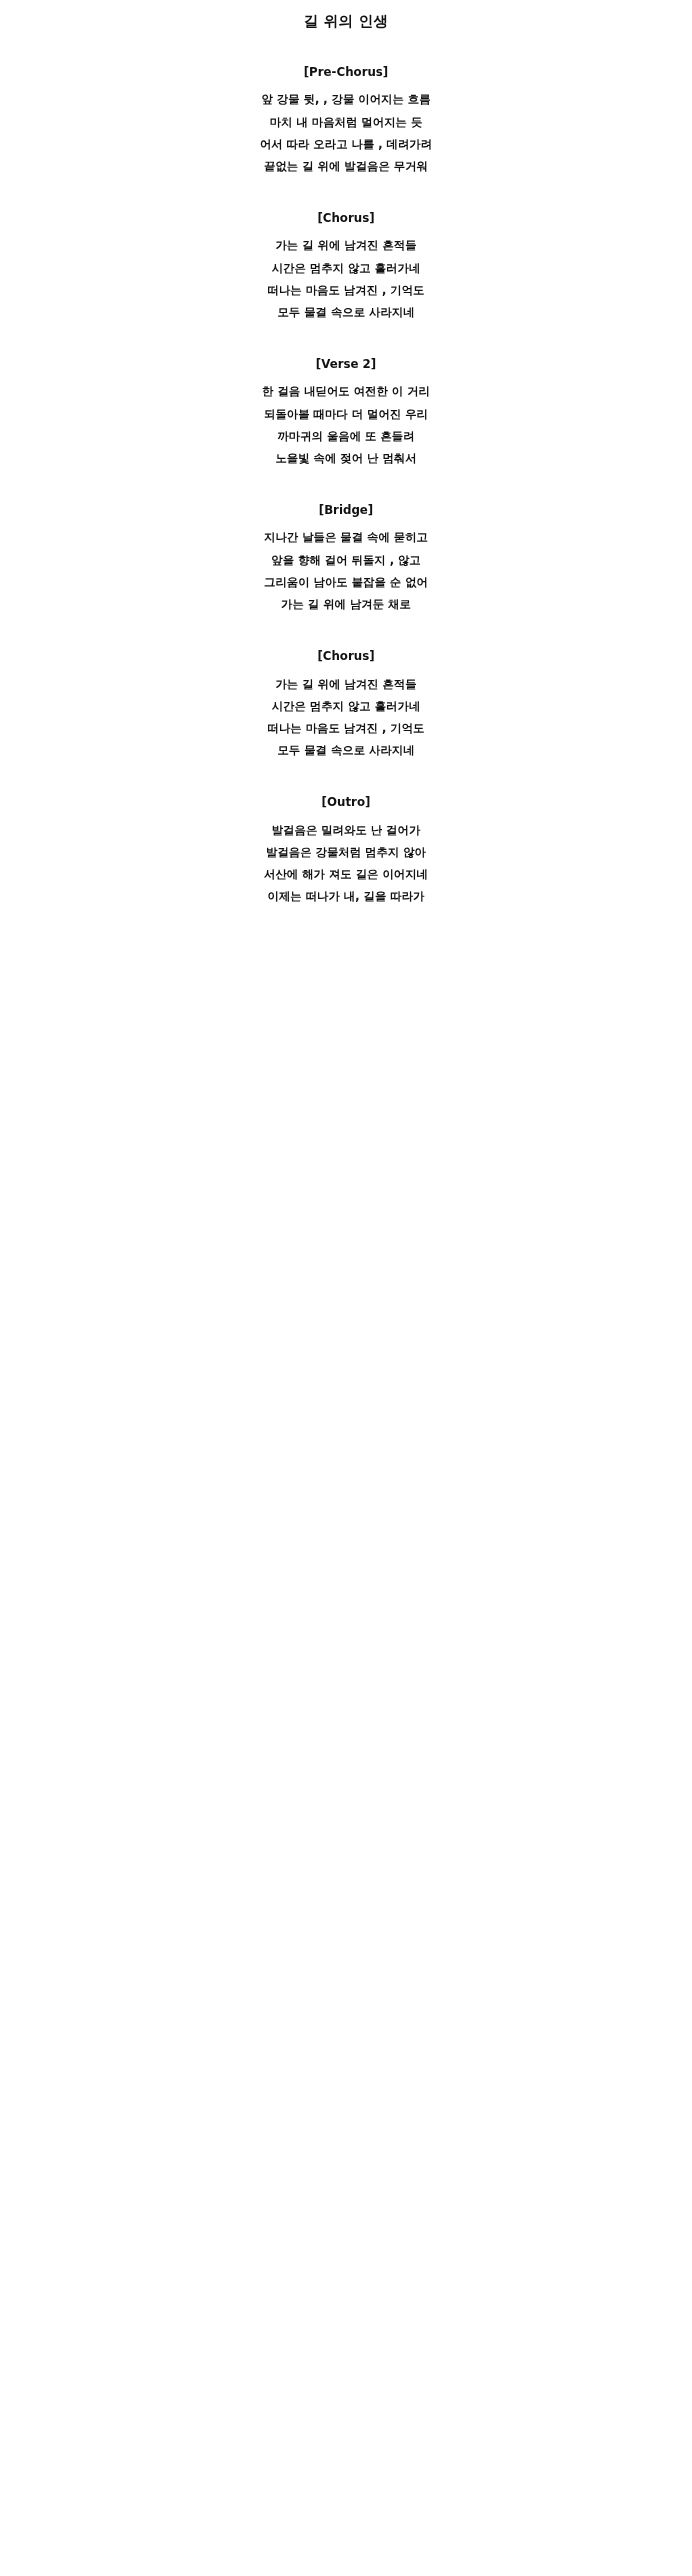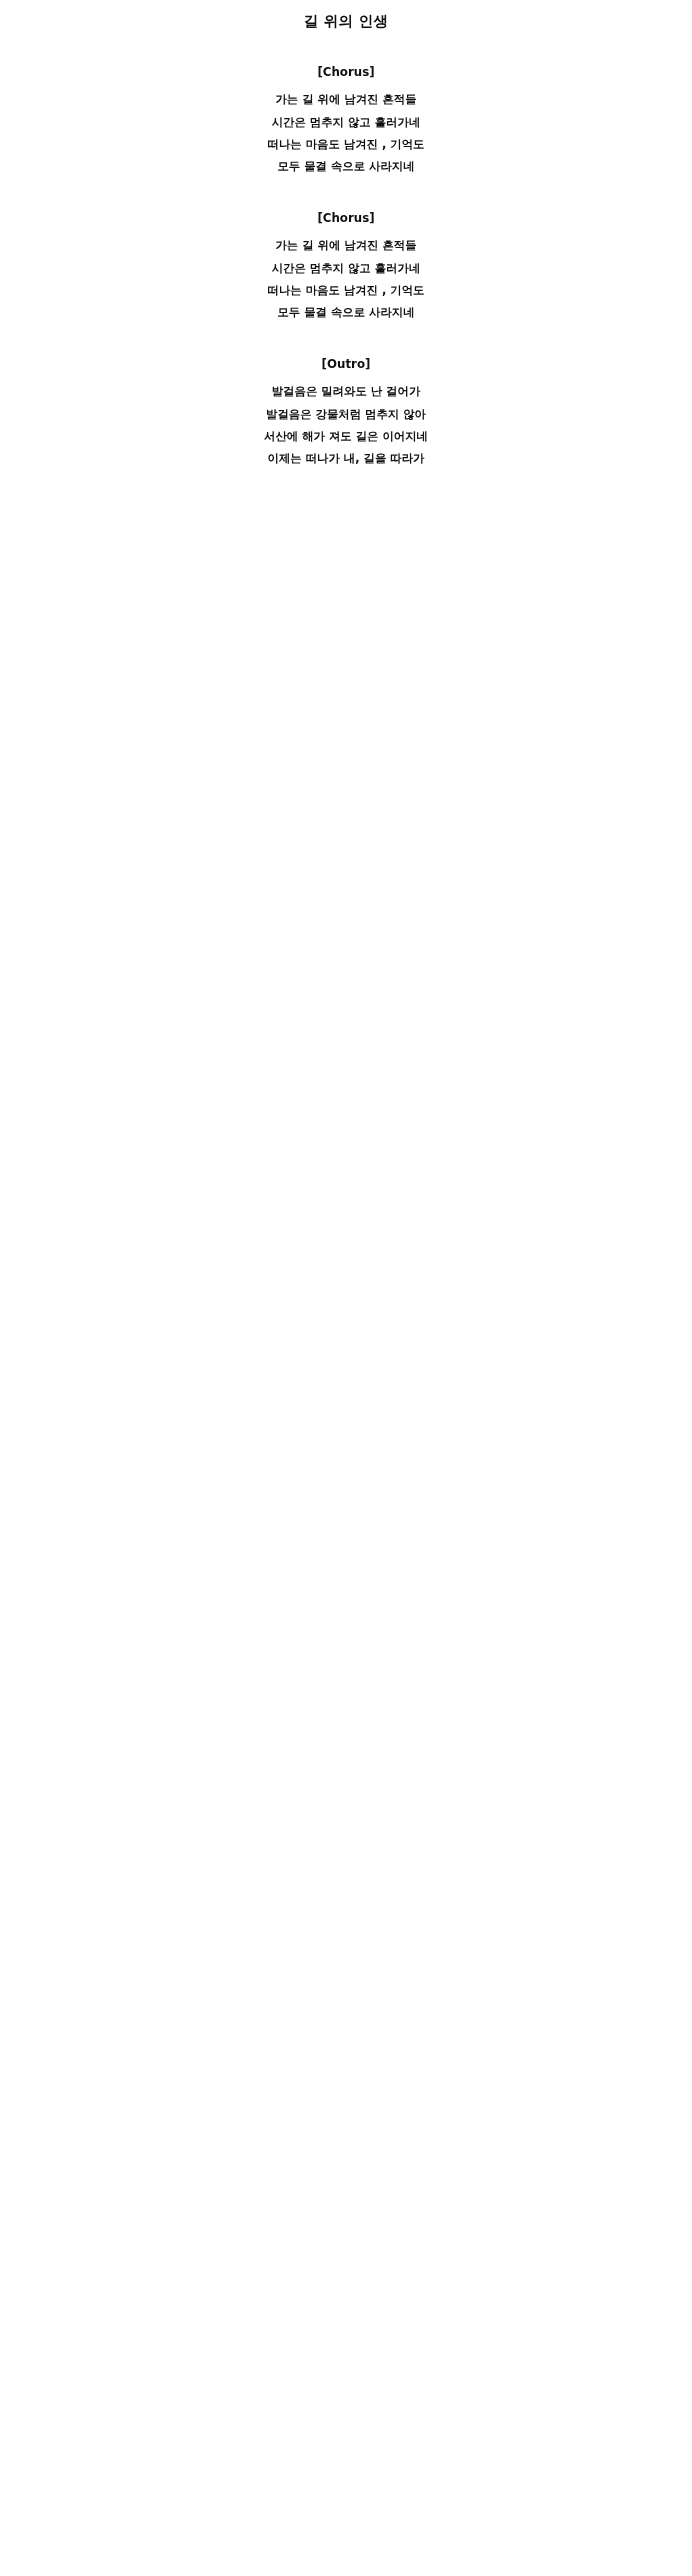--- a/index.html
+++ b/index.html
@@ -51,30 +51,51 @@
   }
 </style>
 </head>
 <body>
 
 <div class="page">
   <h1 class="song-title">길 위의 인생</h1>
   <div>
 
 
+    <div class="section">
+      <div class="section-label">[Pre-Chorus]</div>
+      <div class="lyric-line">앞 강물 뒷, , 강물 이어지는 흐름</div>
+      <div class="lyric-line">마치 내 마음처럼 멀어지는 듯</div>
+      <div class="lyric-line">어서 따라 오라고 나를 , 데려가려</div>
+      <div class="lyric-line">끝없는 길 위에 발걸음은 무거워</div>
+    </div>
 
     <div class="section">
       <div class="section-label">[Chorus]</div>
       <div class="lyric-line">가는 길 위에 남겨진 흔적들</div>
       <div class="lyric-line">시간은 멈추지 않고 흘러가네</div>
       <div class="lyric-line">떠나는 마음도 남겨진 , 기억도</div>
       <div class="lyric-line">모두 물결 속으로 사라지네</div>
     </div>
 
+    <div class="section">
+      <div class="section-label">[Verse 2]</div>
+      <div class="lyric-line">한 걸음 내딛어도 여전한 이 거리</div>
+      <div class="lyric-line">되돌아볼 때마다 더 멀어진 우리</div>
+      <div class="lyric-line">까마귀의 울음에 또 흔들려</div>
+      <div class="lyric-line">노을빛 속에 젖어 난 멈춰서</div>
+    </div>
 
+    <div class="section">
+      <div class="section-label">[Bridge]</div>
+      <div class="lyric-line">지나간 날들은 물결 속에 묻히고</div>
+      <div class="lyric-line">앞을 향해 걸어 뒤돌지 , 않고</div>
+      <div class="lyric-line">그리움이 남아도 붙잡을 순 없어</div>
+      <div class="lyric-line">가는 길 위에 남겨둔 채로</div>
+    </div>
 
     <div class="section">
       <div class="section-label">[Chorus]</div>
       <div class="lyric-line">가는 길 위에 남겨진 흔적들</div>
       <div class="lyric-line">시간은 멈추지 않고 흘러가네</div>
       <div class="lyric-line">떠나는 마음도 남겨진 , 기억도</div>
       <div class="lyric-line">모두 물결 속으로 사라지네</div>
     </div>
 
     <div class="section">

